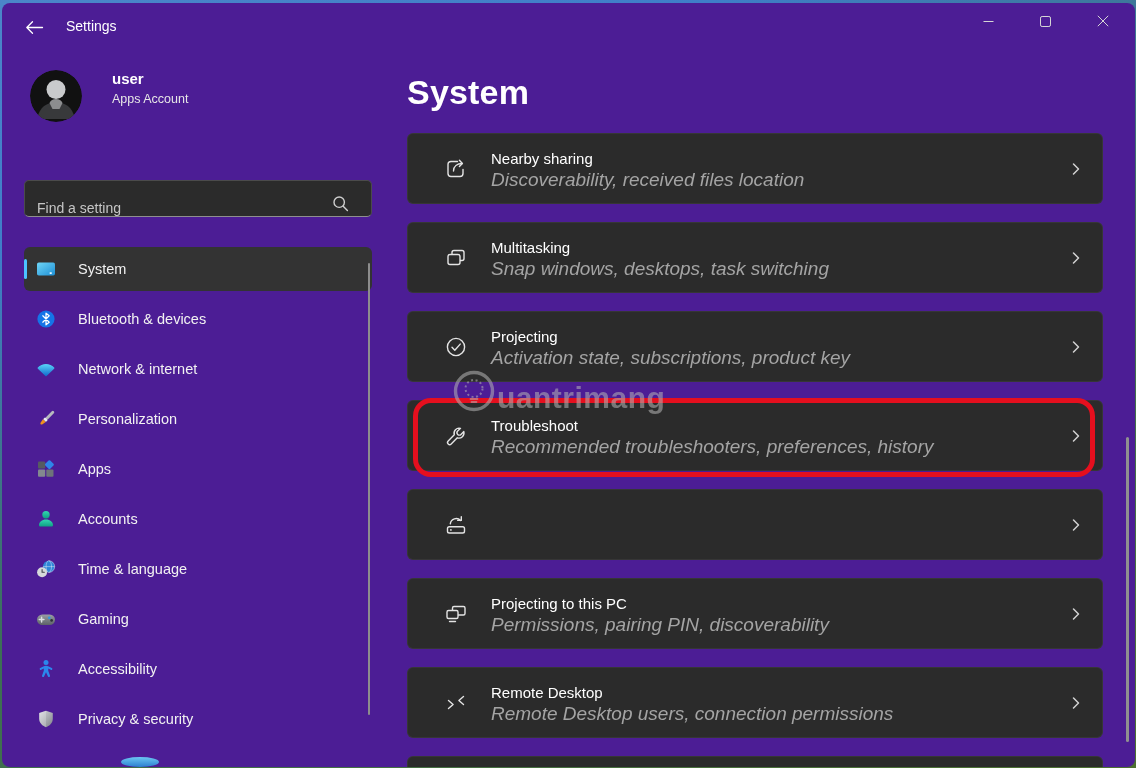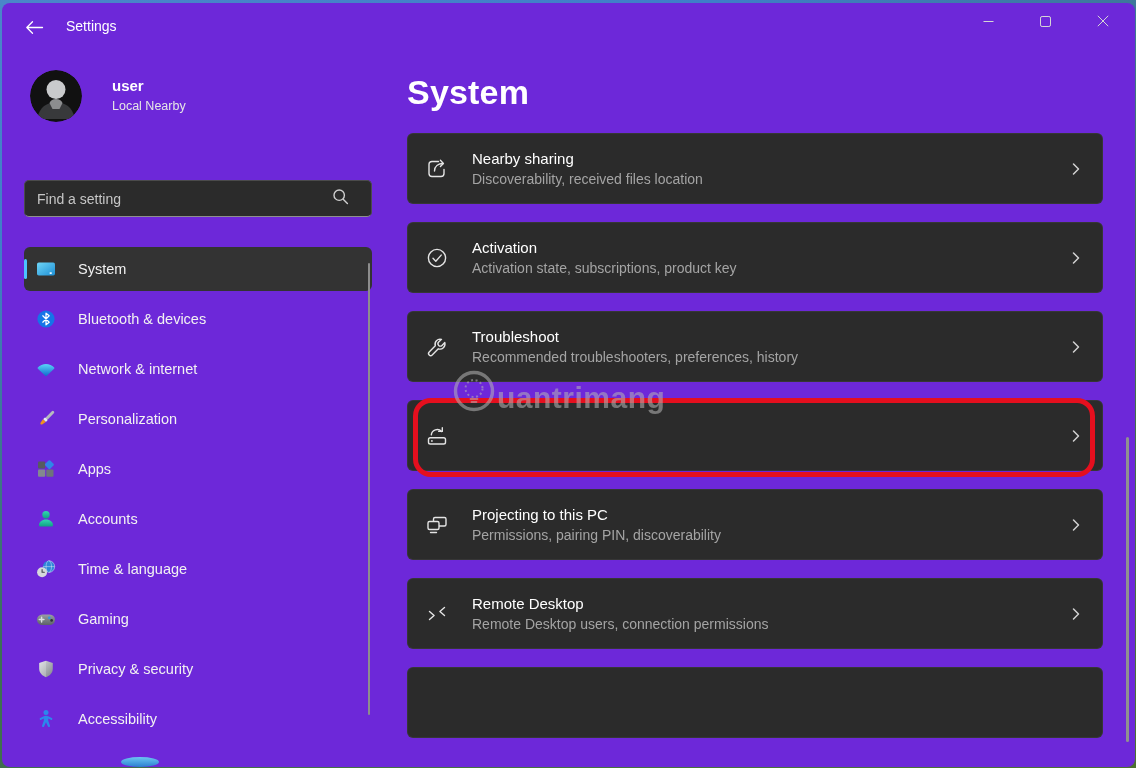--- a/index.html
+++ b/index.html
@@ -5,44 +5,44 @@
   * { margin:0; padding:0; box-sizing:border-box; }
   html,body { width:1136px; height:768px; overflow:hidden; }
   body {
     font-family: "Liberation Sans", "DejaVu Sans", sans-serif;
     background: linear-gradient(160deg, #4b86c9 0%, #3f7ec8 22%, #3c6f55 55%, #4d7031 100%);
     position:relative;
     color:#ffffff;
   }
   .window {
     position:absolute; left:2px; top:3px; right:1px; bottom:1px;
-    background:#6d28d9; border-radius:8px; overflow:hidden;
+    background:#4c1d95; border-radius:8px; overflow:hidden;
   }
 
   
   .titlebar { position:absolute; left:0; top:0; right:0; height:48px; }
   .back-btn {
     position:absolute; left:16px; top:14px; width:32px; height:24px;
     background:transparent; border:none; cursor:pointer; display:flex; align-items:center; justify-content:center;
   }
   .titlebar-title { position:absolute; left:64px; top:0; height:48px; line-height:46px; font-size:14px; color:#fff; }
   .win-controls { position:absolute; right:4px; top:0; height:40px; display:flex; }
   .win-btn { width:57px; height:38px; background:transparent; border:none; display:flex; align-items:center; justify-content:center; cursor:pointer; }
 
   
-  .profile { position:absolute; left:28px; top:67px; display:flex; align-items:center; }
+  .profile { position:absolute; left:28px; top:67px; display:flex; align-items:flex-start; }
   .avatar { width:52px; height:52px; border-radius:50%; overflow:hidden; flex:0 0 auto; }
   .profile-text { margin-left:30px; }
   .profile-name { font-size:15px; font-weight:bold; color:#fff; line-height:18px; }
   .profile-type { font-size:12.5px; color:#e6e6e6; line-height:17px; margin-top:3px; }
 
   .searchbox {
     position:absolute; left:22px; top:177px; width:348px; height:37px;
     background:#2b2b2b; border:1px solid #4b4b4b; border-bottom-color:#8f8f8f;
-    border-radius:5px; display:flex; align-items:center; padding:0 22px 0 12px;
+    border-radius:5px; display:flex; align-items:flex-end; padding:0 22px 0 12px;
   }
   .searchbox input {
     flex:1; background:transparent; border:none; outline:none;
     font-family:inherit; font-size:14px; color:#eaeaea;
   }
   .searchbox input::placeholder { color:#c6c6c6; opacity:1; }
 
   .nav { position:absolute; left:22px; top:244px; width:348px; display:flex; flex-direction:column; }
   .nav-item {
     position:relative; height:44px; margin-bottom:6px; border-radius:6px;
@@ -63,26 +63,26 @@
     position:absolute; left:119px; top:754px; width:38px; height:10px;
     border-radius:50%;
     background: linear-gradient(180deg,#6cc6f2 0%, #2a7fd0 100%);
   }
 
   
   .main-title { position:absolute; left:405px; top:70px; font-size:34px; font-weight:600; letter-spacing:0.2px; color:#fff; }
   .cards { position:absolute; left:405px; top:130px; width:696px; display:flex; flex-direction:column; gap:18px; z-index:10; }
   .card {
     height:71px; background:#2b2b2b; border:1px solid rgba(255,255,255,0.055);
-    border-radius:6px; display:flex; align-items:center; padding:0 18px 0 17px; cursor:pointer;justify-content:center;
+    border-radius:6px; display:flex; align-items:center; padding:0 18px 0 36px; cursor:pointer;justify-content:center;
   }
   .card-icon { width:24px; height:24px; flex:0 0 auto; display:flex; align-items:center; justify-content:center; }
   .card-text { margin-left:23px; flex:1; }
   .card-title { font-size:15px; color:#ffffff; line-height:19px; }
-  .card-subtitle { font-size:14px; color:#a4a4a4; line-height:17px; margin-top:3px; }
+  .card-subtitle { font-size:19px; color:#a4a4a4; line-height:17px; margin-top:3px;font-style:italic; }
   .card-chevron { flex:0 0 auto; display:flex; align-items:center; }
   .card.partial { height:71px; }
 
   .red-highlight {
     position:absolute; left:411px; top:395px; width:682px; height:79px;
     border:5px solid #e50f1e; border-radius:18px; z-index:40; pointer-events:none;
   }
 
   .watermark {
     position:absolute; left:450px; top:366px; display:flex; align-items:center;
@@ -137,21 +137,21 @@
     <span class="avatar">
       <svg width="52" height="52" viewBox="0 0 52 52">
         <circle cx="26" cy="26" r="26" fill="#111111"></circle>
         <circle cx="26" cy="19.5" r="9.5" fill="#c9cacc"></circle>
         <path d="M7 49 c2.5-12.5 10-16.5 19-16.5 s16.5 4 19 16.5 z" fill="#38393b"></path>
         <path d="M26 29 c3 0 5.5 1.5 6.5 4 l-3 6 h-7 l-3-6 c1-2.5 3.5-4 6.5-4z" fill="#8c8d8f"></path>
       </svg>
     </span>
     <span class="profile-text">
       <div class="profile-name">user</div>
-      <div class="profile-type">Local Nearby</div>
+      <div class="profile-type">Apps Account</div>
     </span>
   </div>
 
   <div class="searchbox">
     <input type="text" placeholder="Find a setting" style="">
     <span>
       <svg width="17" height="17" viewBox="0 0 17 17">
           <circle cx="7.2" cy="7.2" r="5.2" stroke="#cfcfcf" stroke-width="1.4" fill="none"></circle>
           <path d="M11.2 11.2 L15.4 15.4" stroke="#cfcfcf" stroke-width="1.4" stroke-linecap="round"></path>
         </svg>
@@ -270,45 +270,45 @@
           <circle cx="13.3" cy="8.8" r="1.35" fill="#2f9ae0"></circle>
           <circle cx="15.6" cy="11.4" r="1.35" fill="#2e3338"></circle>
         </svg>
       </span>
       <span class="nav-label">Gaming</span>
     </div>
 
     <div class="nav-item">
       <span class="nav-icon">
         <svg width="20" height="20" viewBox="0 0 20 20">
+          <g fill="#2b87ec">
+            <circle cx="10" cy="3.5" r="2.5"></circle>
+            <path d="M10 6.7 c1 0 1.8.2 2.7.7 l3.1 1.6 a1.05 1.05 0 1 1-1 1.85 l-2.55-1.35 v2.15 l1.8 5 a1.1 1.1 0 0 1-2.05.75 L10 13.2 l-1.95 4.3 a1.1 1.1 0 0 1-2.05-.75 l1.8-5 v-2.15 L5.25 10.85 a1.05 1.05 0 1 1-1-1.85 l3.05-1.6 c.9-.5 1.7-.7 2.7-.7 z"></path>
+          </g>
+        </svg>
+      </span>
+      <span class="nav-label">Accessibility</span>
+    </div>
+
+    <div class="nav-item">
+      <span class="nav-icon">
+        <svg width="20" height="20" viewBox="0 0 20 20">
           <defs>
               <linearGradient id="gShd" x1="0" y1="0" x2="1" y2="1">
                 <stop offset="0" stop-color="#d8dbdf"></stop>
                 <stop offset="1" stop-color="#7f8388"></stop>
               </linearGradient>
             </defs>
           <path d="M10 1.8 L16.8 4.1 V9.6 C16.8 13.9 14 16.7 10 18.3 C6 16.7 3.2 13.9 3.2 9.6 V4.1 Z" fill="url(#gShd)"></path>
           <path d="M10 1.8 L3.2 4.1 V9.6 C3.2 13.9 6 16.7 10 18.3 Z" fill="rgba(255,255,255,0.22)"></path>
         </svg>
       </span>
       <span class="nav-label">Privacy &amp; security</span>
     </div>
 
-    <div class="nav-item">
-      <span class="nav-icon">
-        <svg width="20" height="20" viewBox="0 0 20 20">
-          <g fill="#2b87ec">
-            <circle cx="10" cy="3.5" r="2.5"></circle>
-            <path d="M10 6.7 c1 0 1.8.2 2.7.7 l3.1 1.6 a1.05 1.05 0 1 1-1 1.85 l-2.55-1.35 v2.15 l1.8 5 a1.1 1.1 0 0 1-2.05.75 L10 13.2 l-1.95 4.3 a1.1 1.1 0 0 1-2.05-.75 l1.8-5 v-2.15 L5.25 10.85 a1.05 1.05 0 1 1-1-1.85 l3.05-1.6 c.9-.5 1.7-.7 2.7-.7 z"></path>
-          </g>
-        </svg>
-      </span>
-      <span class="nav-label">Accessibility</span>
-    </div>
-
   </nav>
 
   <div class="sidebar-scrollbar"></div>
   <div class="partial-update-icon"></div>
 
   <h1 class="main-title">System</h1>
 
   <div class="cards">
 
     <div class="card">
@@ -323,30 +323,47 @@
         <div class="card-title">Nearby sharing</div>
         <div class="card-subtitle">Discoverability, received files location</div>
       </span>
       <span class="card-chevron">
         <svg width="16" height="16" viewBox="0 0 16 16">
             <path d="M5.5 3 l5 5 -5 5" stroke="#d2d2d2" stroke-width="1.5" fill="none" stroke-linecap="round" stroke-linejoin="round"></path>
           </svg>
       </span>
     </div>
 
+    <div class="card">
+      <span class="card-icon">
+        <svg width="24" height="24" viewBox="0 0 24 24" class="stroke-icon">
+          <rect x="8" y="4.5" width="12" height="10" rx="2"></rect>
+          <rect x="4" y="8.5" width="12" height="10" rx="2" fill="#2b2b2b"></rect>
+        </svg>
+      </span>
+      <span class="card-text">
+        <div class="card-title">Multitasking</div>
+        <div class="card-subtitle">Snap windows, desktops, task switching</div>
+      </span>
+      <span class="card-chevron">
+        <svg width="16" height="16" viewBox="0 0 16 16">
+            <path d="M5.5 3 l5 5 -5 5" stroke="#d2d2d2" stroke-width="1.5" fill="none" stroke-linecap="round" stroke-linejoin="round"></path>
+          </svg>
+      </span>
+    </div>
 
     <div class="card">
       <span class="card-icon">
         <svg width="24" height="24" viewBox="0 0 24 24" class="stroke-icon">
           <circle cx="12" cy="12" r="8.6"></circle>
           <path d="M8 12.3 l2.8 2.9 5.4-6.1"></path>
         </svg>
       </span>
       <span class="card-text">
-        <div class="card-title">Activation</div>
+        <div class="card-title">Projecting</div>
         <div class="card-subtitle">Activation state, subscriptions, product key</div>
       </span>
       <span class="card-chevron">
         <svg width="16" height="16" viewBox="0 0 16 16">
             <path d="M5.5 3 l5 5 -5 5" stroke="#d2d2d2" stroke-width="1.5" fill="none" stroke-linecap="round" stroke-linejoin="round"></path>
           </svg>
       </span>
     </div>
 
     <div class="card">

